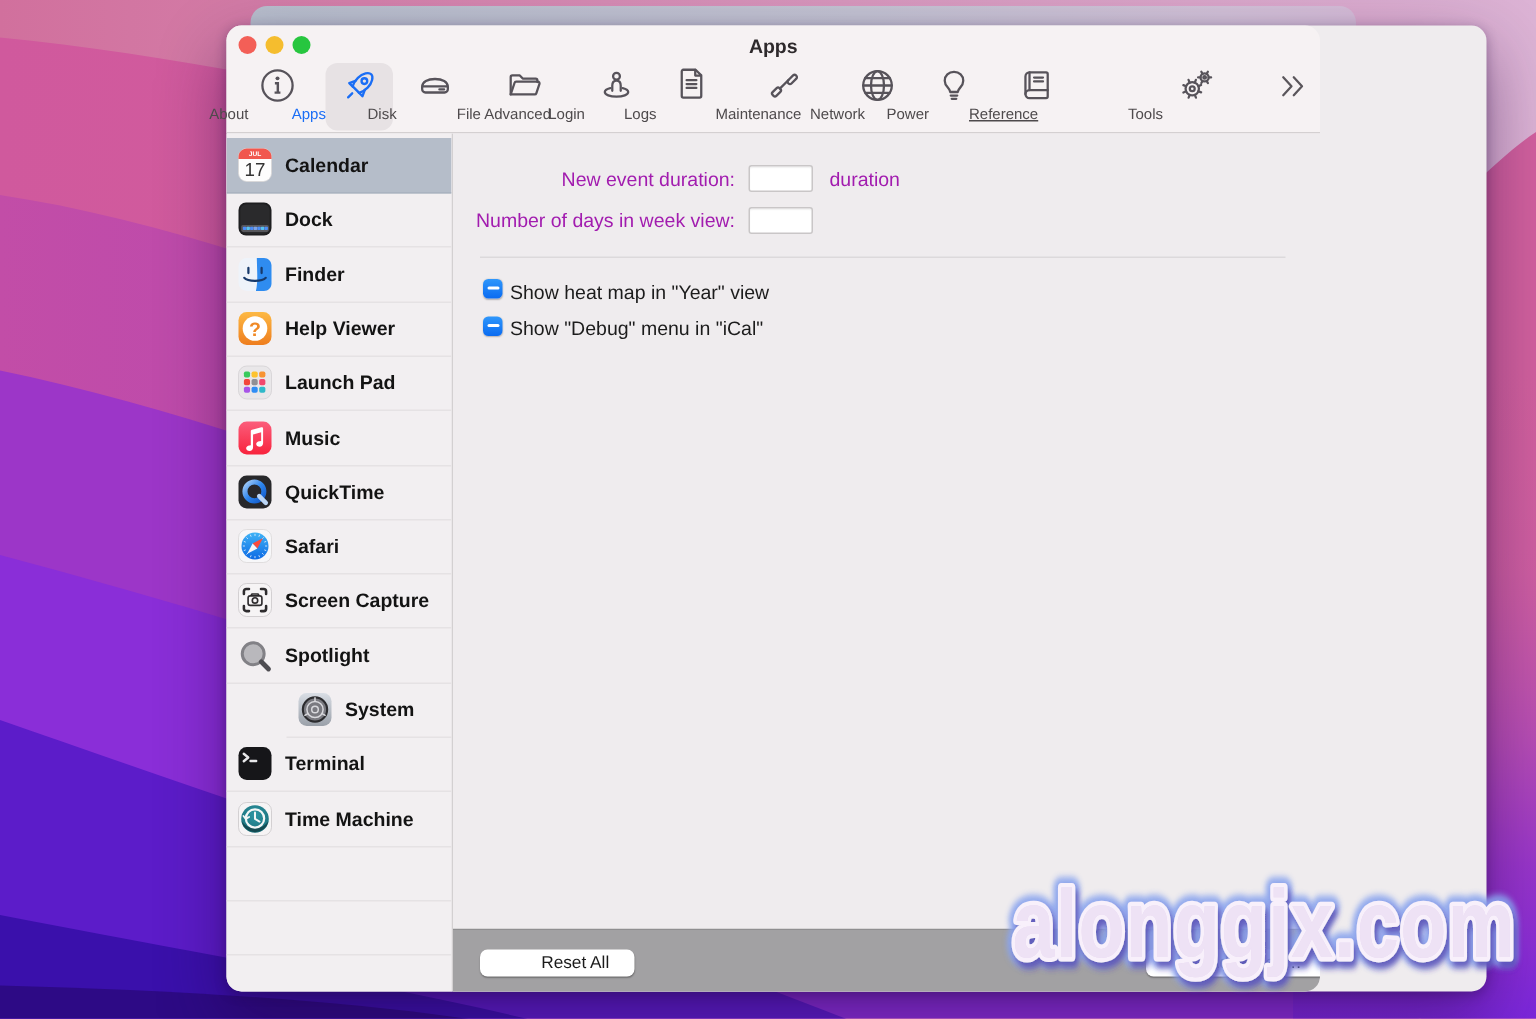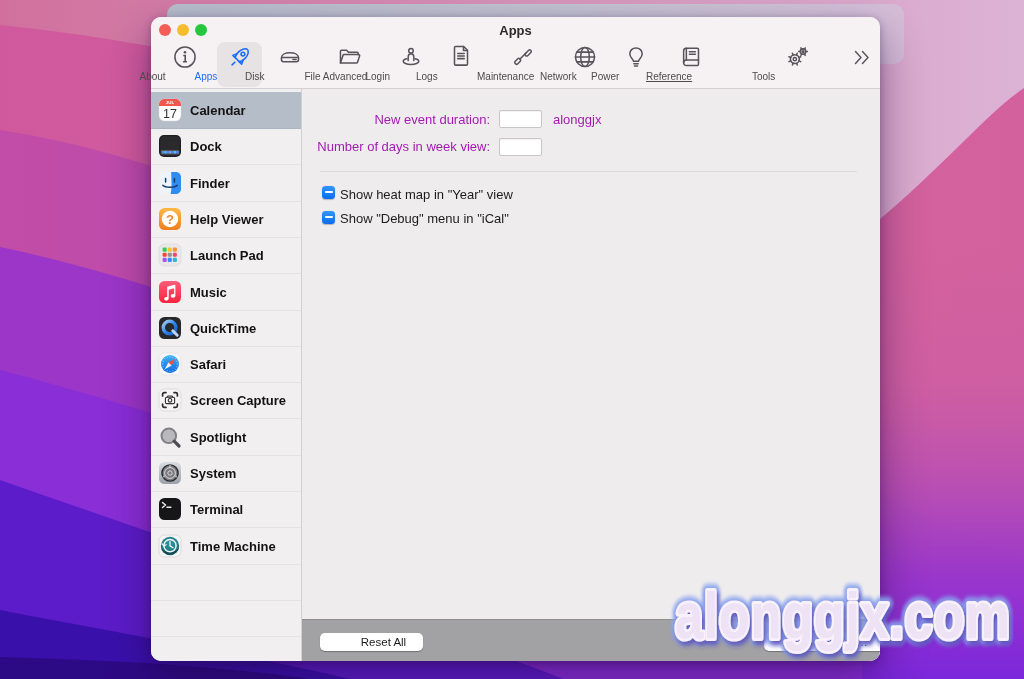--- a/index.html
+++ b/index.html
@@ -1,19 +1,19 @@
 <!DOCTYPE html>
 <html><head>
 <meta charset="utf-8">
 <style>
 html,body{margin:0;padding:0;}
 body{width:1024px;height:679px;overflow:hidden;position:relative;font-family:"Liberation Sans",sans-serif;background:#c757a4;}
 #wall{position:absolute;left:0;top:0;width:1024px;height:679px;}
 #backwin{position:absolute;left:167px;top:4px;width:737px;height:60px;border-radius:11px;background:linear-gradient(90deg,#b8bfcd 0%,#c4c4d3 55%,#d3c2d8 88%,#d6bdd8 100%);}
-#win{position:absolute;left:151px;top:17px;width:729px;height:644px;border-radius:10px;background:#efecee;box-shadow:0 18px 45px rgba(30,5,60,0.45), 0 2px 8px rgba(30,5,60,0.3);}
+#win{position:absolute;left:151px;top:17px;width:840px;height:644px;border-radius:10px;background:#efecee;box-shadow:0 18px 45px rgba(30,5,60,0.45), 0 2px 8px rgba(30,5,60,0.3);}
 #hdr{position:absolute;left:0;top:0;width:729px;height:72px;border-radius:10px 10px 0 0;background:#f6f2f3;border-bottom:1px solid #d4d0d1;box-sizing:border-box;}
 .tl{position:absolute;top:7px;width:12px;height:12px;border-radius:50%;}
 #title{position:absolute;top:6px;left:0;width:729px;text-align:center;font-size:13px;font-weight:bold;color:#2e2a2c;}
 .titem{position:absolute;top:27px;text-align:left;color:#4e4a4c;font-size:10px;}
 .titem .ic{height:26px;margin-bottom:1px;display:flex;align-items:center;justify-content:center;}
 #appssel{position:absolute;left:66px;top:25px;width:45px;height:45px;border-radius:8px;background:#e7e2e4;}
 #chev{position:absolute;left:703px;top:33px;width:16px;height:15px;}
 #sidebar{position:absolute;left:0;top:72px;width:150px;height:572px;background:#f2eff1;border-right:1px solid #d3d0d1;box-sizing:content-box;border-radius:0 0 0 10px;overflow:hidden;}
 .srow{position:absolute;left:0;width:150px;height:36px;border-bottom:1px solid #e5e2e4;}
 .srow .lbl{position:absolute;left:39px;top:50%;transform:translateY(-50%);font-size:13px;font-weight:bold;color:#131313;white-space:nowrap;}
@@ -373,21 +373,21 @@
           </svg></div>
         <div class="lbl">Screen Capture</div>
       </div>
     <div class="srow" style="top:329.7px;">
         <div class="tile"><svg width="24" height="24" viewBox="0 0 24 24">
             <circle cx="10.8" cy="10.8" r="7.3" fill="#b9b8bc" stroke="#828186" stroke-width="2"></circle>
             <path d="M16.2,16.2 L21,21" stroke="#4e4d52" stroke-width="3.2" stroke-linecap="round"></path>
           </svg></div>
         <div class="lbl">Spotlight</div>
       </div>
-    <div class="srow" style="top:366.0px;">
+    <div class="srow" style="top:366.0px;margin-left:40px;">
         <div class="tile"><svg width="24" height="24" viewBox="0 0 24 24">
             <defs>
               <linearGradient id="sy" x1="0" y1="0" x2="0" y2="1">
                 <stop offset="0" stop-color="#d9dee5"></stop>
                 <stop offset="1" stop-color="#9aa0a9"></stop>
               </linearGradient>
             </defs>
             <rect x="1" y="1" width="22" height="22" rx="5.5" fill="url(#sy)"></rect>
             <circle cx="12" cy="12" r="8.1" fill="#7a7a80" stroke="#2c2c2f" stroke-width="1.4"></circle>
             <g stroke="#d8d8dc" stroke-width="1" fill="none">
@@ -422,21 +422,21 @@
             <path d="M5.9,11.9 l-1.6,-1.9 M5.9,11.9 l2.2,-1.2" stroke="#f2f6f6" stroke-width="1.2" fill="none" stroke-linecap="round"></path>
           </svg></div>
         <div class="lbl">Time Machine</div>
       </div>
     <div class="srow" style="top:474.9px;"></div>
     <div class="srow" style="top:511.2px;"></div>
   </div>
   <div id="content">
     <div class="flabel" style="left:0;top:23px;width:188px;text-align:right;">New event duration:</div>
     <div class="tfield" style="top:21px;"></div>
-    <div class="flabel" style="left:251px;top:23px;">alonggjx</div>
+    <div class="flabel" style="left:251px;top:23px;">duration</div>
     <div class="flabel" style="left:0;top:50px;width:188px;text-align:right;">Number of days in week view:</div>
     <div class="tfield" style="top:49px;"></div>
     <div id="fsep"></div>
     <div class="cbx" style="top:96.8px;"></div>
     <div class="cblbl" style="top:97.5px;">Show heat map in "Year" view</div>
     <div class="cbx" style="top:121.6px;"></div>
     <div class="cblbl" style="top:122.3px;">Show "Debug" menu in "iCal"</div>
     <div id="bbar">
       <div class="btn" style="left:18px;width:79px;">Reset All</div>
       <div class="btn" style="left:462px;width:97px;">Advanced…</div>

